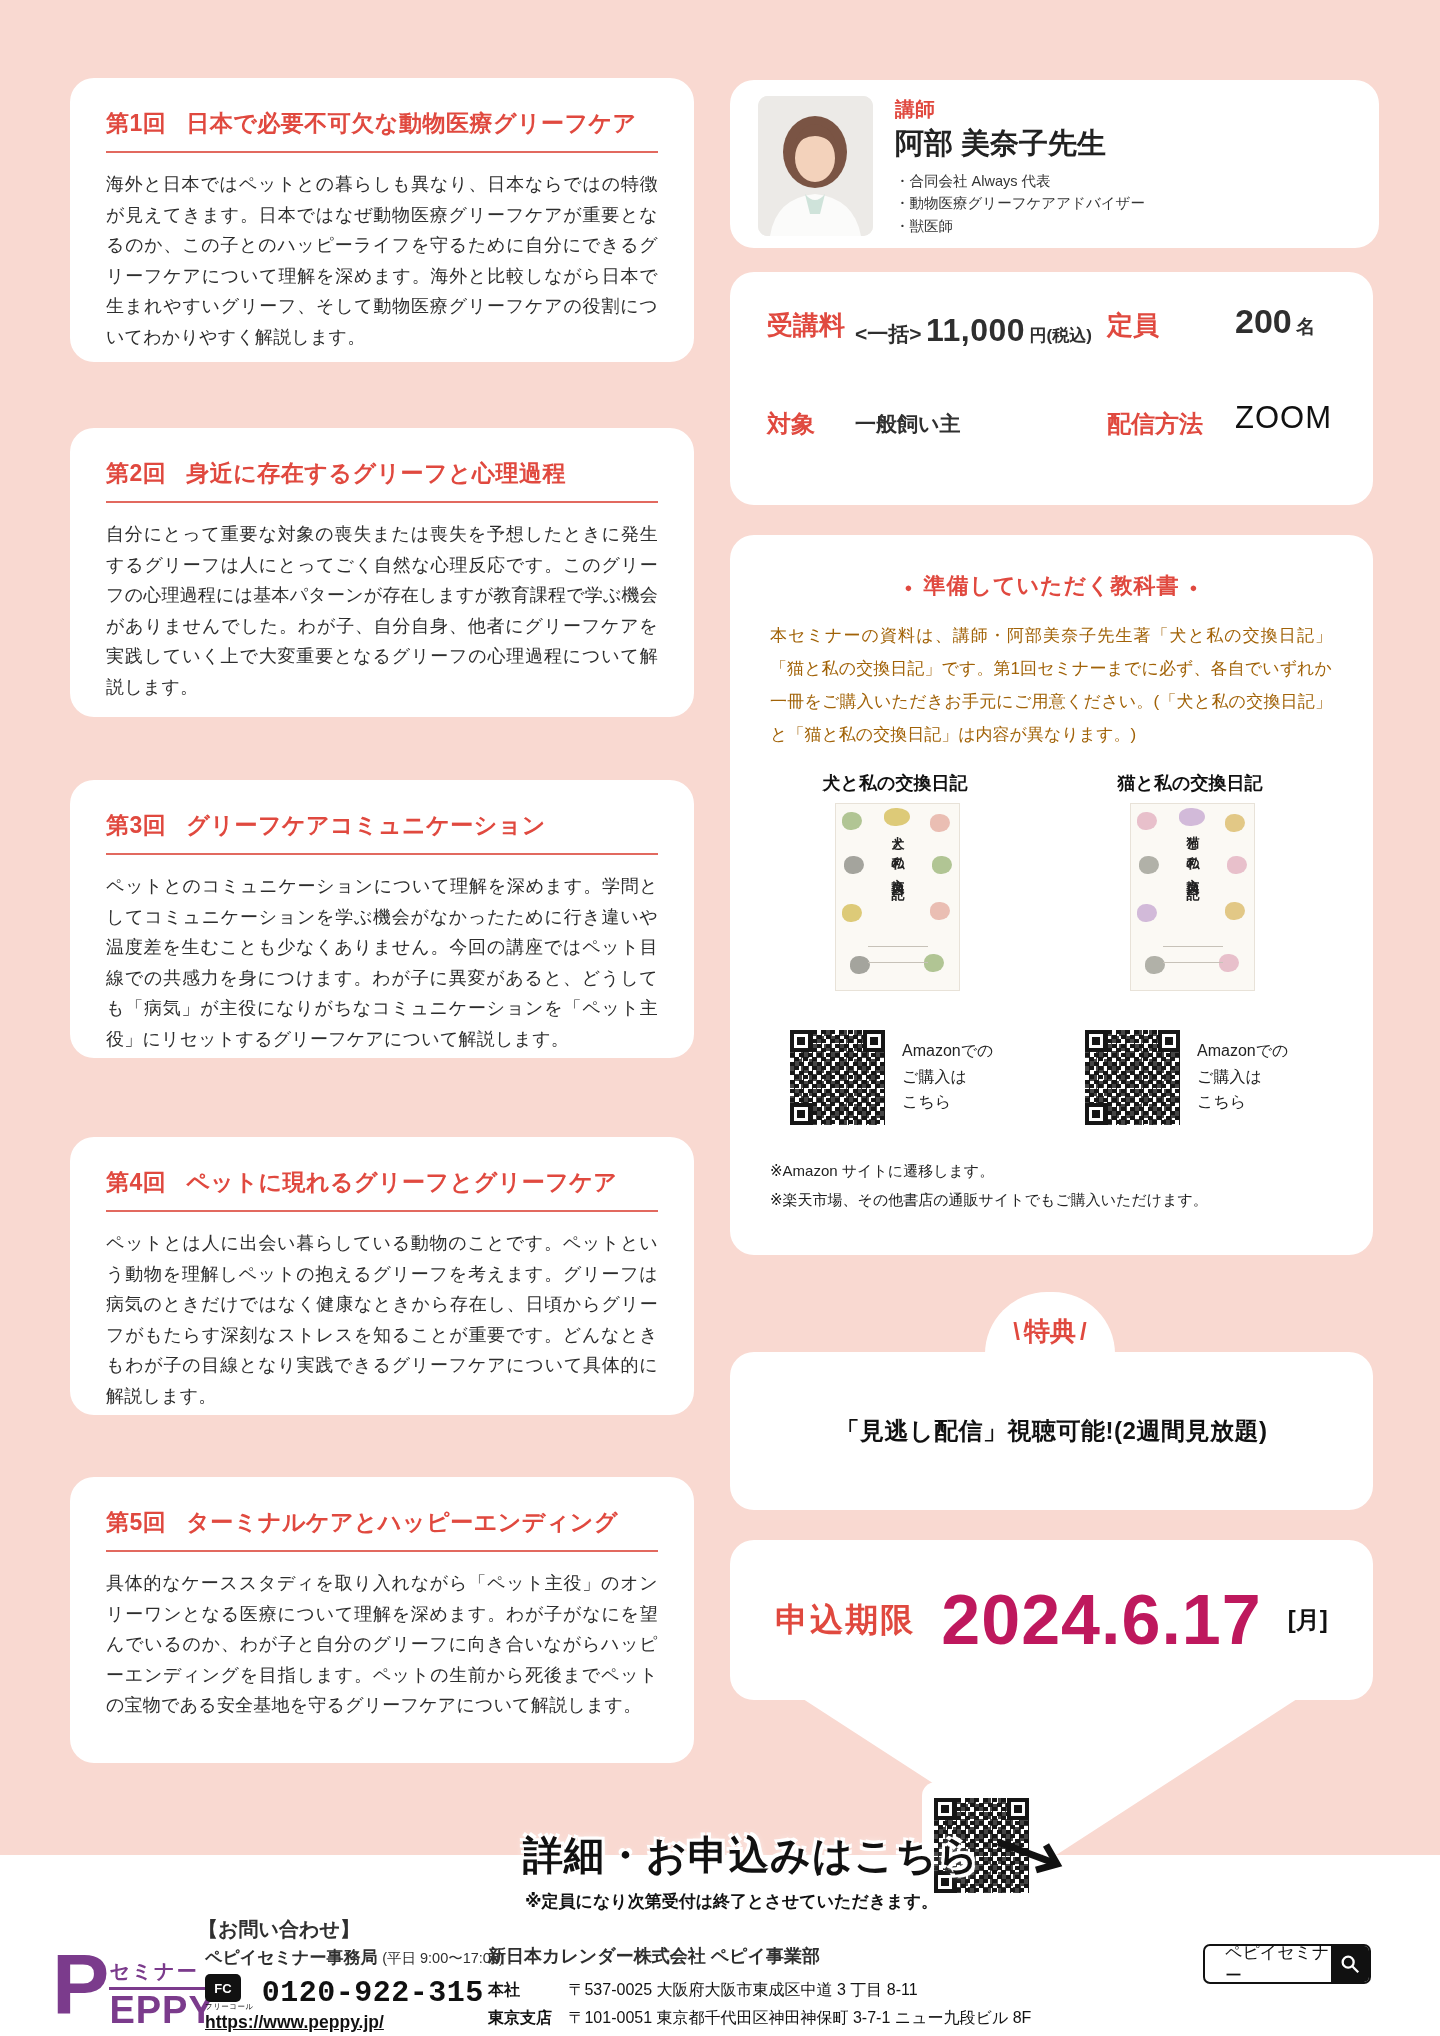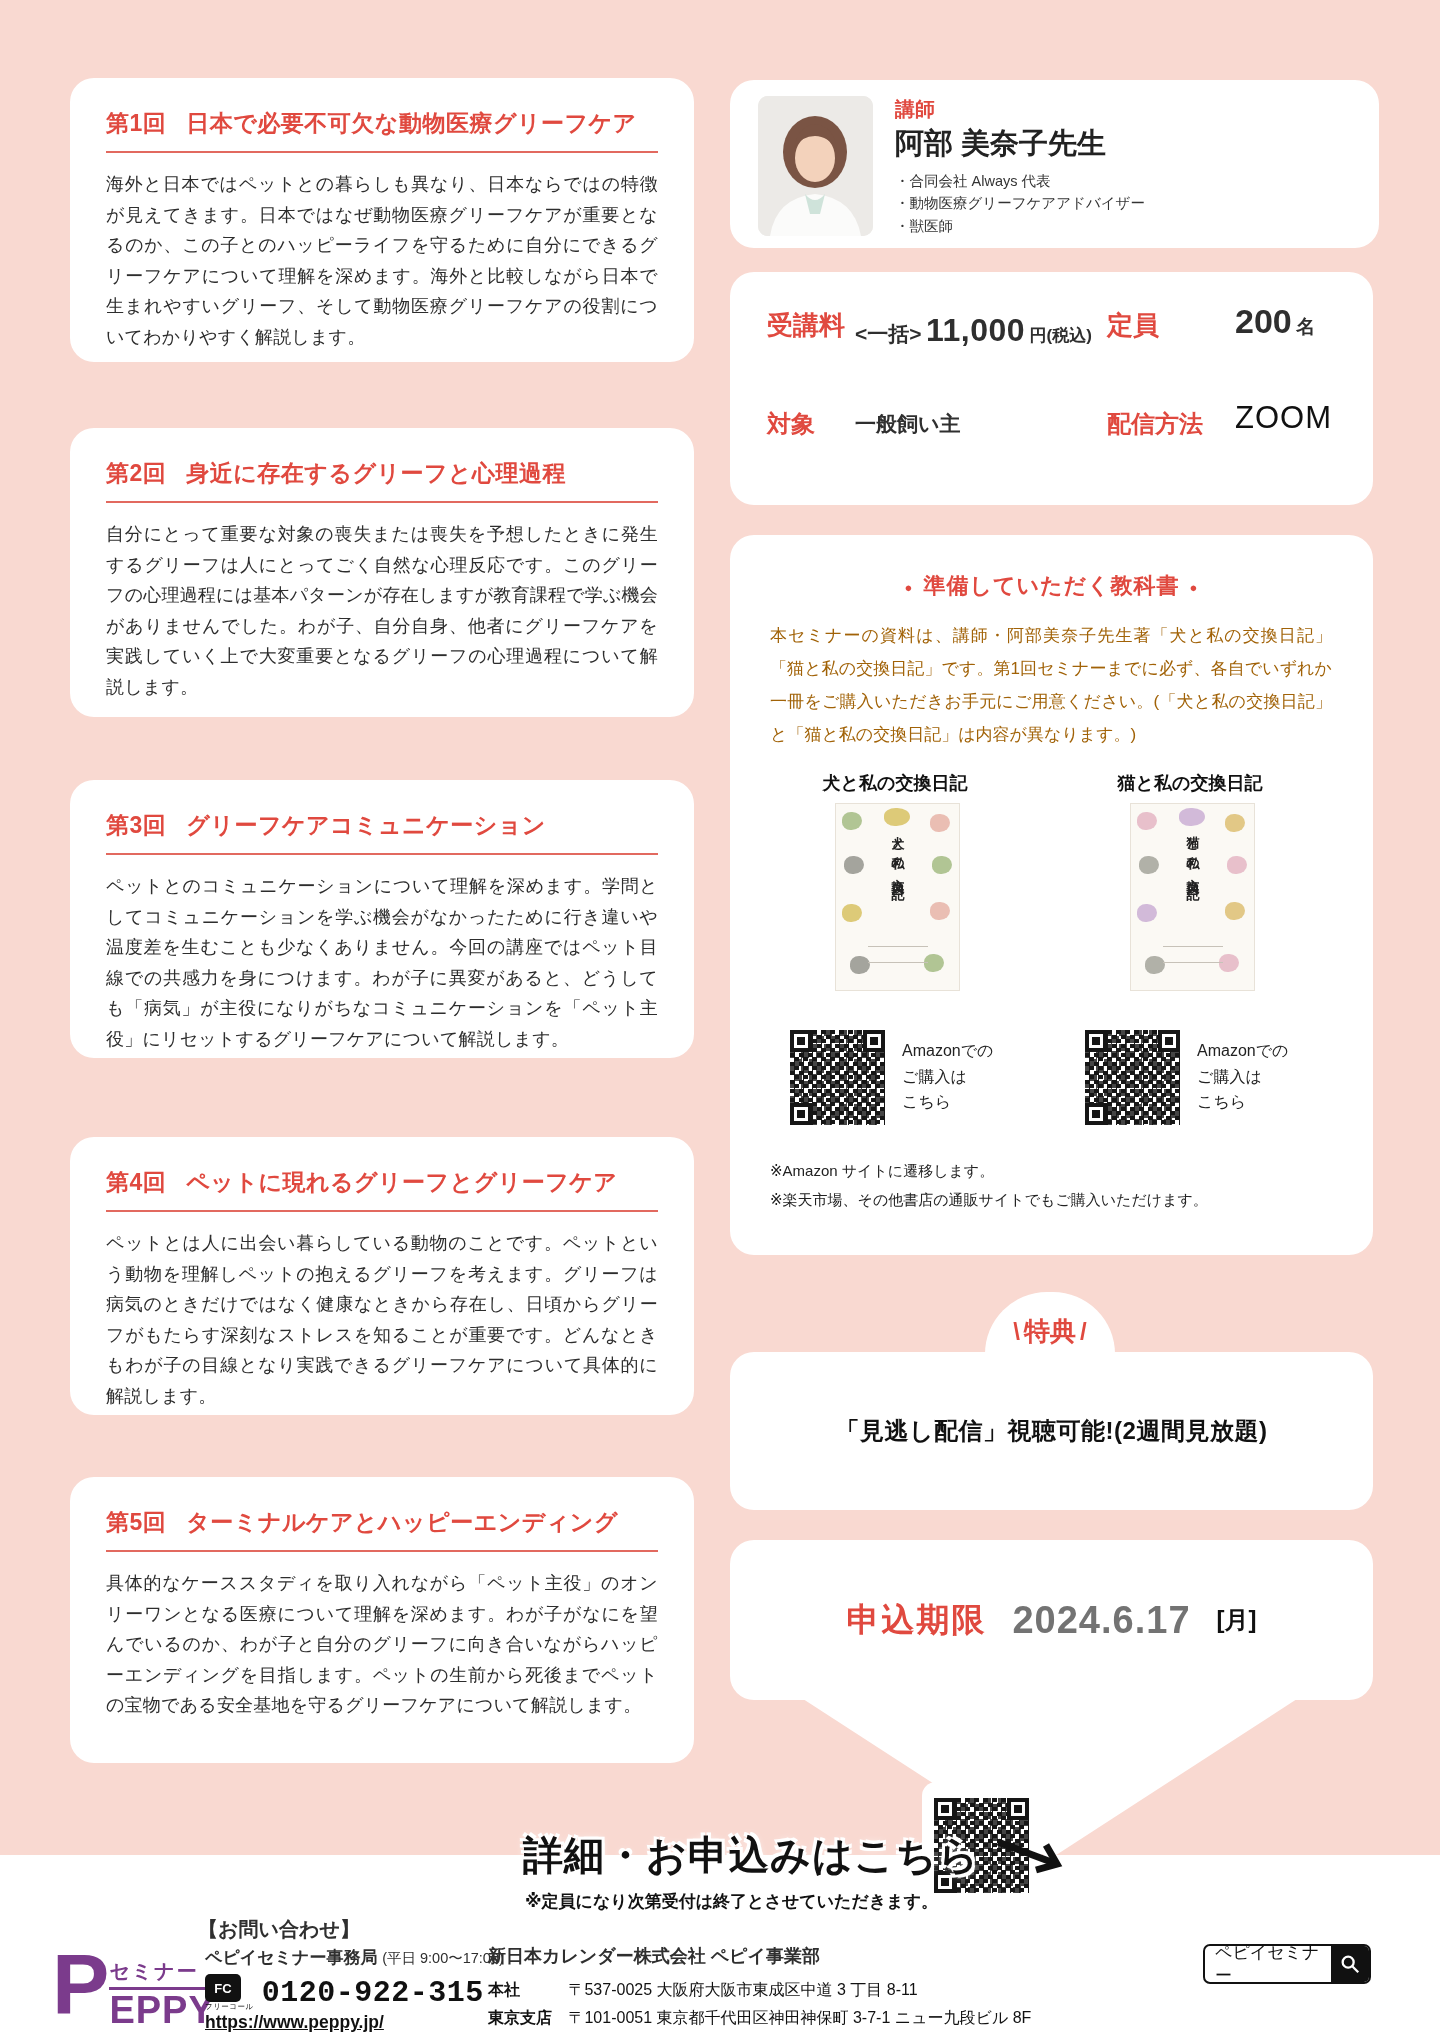--- a/index.html
+++ b/index.html
@@ -82,21 +82,21 @@
   .badge-bump{position:absolute;left:985px;top:1292px;width:130px;height:62px;background:#fff;border-radius:65px 65px 0 0;
     text-align:center;box-sizing:border-box;padding-top:22px;z-index:2;}
   .badge-bump .b-txt{color:#e0493f;font-weight:bold;font-size:26px;}
   .badge-bump .b-sl{color:#e0493f;font-weight:bold;font-size:24px;margin:0 4px;}
   .benefit{left:730px;top:1352px;width:643px;height:158px;display:flex;align-items:center;justify-content:center;}
   .benefit-text{font-size:24px;font-weight:bold;color:#111;letter-spacing:.5px;}
 
   
   .deadline{left:730px;top:1540px;width:643px;height:160px;display:flex;align-items:center;justify-content:center;gap:26px;}
   .dl-label{color:#e0493f;font-size:33px;font-weight:bold;letter-spacing:2px;}
-  .dl-date{font-size:38px;font-weight:bold;color:#737373;letter-spacing:1px;}
+  .dl-date{font-size:70px;font-weight:bold;color:#be185d;letter-spacing:1px;}
   .dl-day{font-size:24px;font-weight:bold;color:#111;}
   .arrow-down{position:absolute;left:800px;top:1697px;width:500px;height:162px;background:#fff;
     clip-path:polygon(0 0,100% 0,50% 100%);}
 
   
   .cta{position:absolute;left:523px;top:1828px;display:flex;align-items:center;gap:14px;z-index:3;}
   .cta-text{font-size:40px;font-weight:bold;color:#111;letter-spacing:1px;
     text-shadow:-3px -3px 0 #fff,3px -3px 0 #fff,-3px 3px 0 #fff,3px 3px 0 #fff,0 0 8px #fff;}
   .cta-note{position:absolute;left:525px;top:1890px;font-size:17px;font-weight:bold;color:#111;z-index:3;}
   .cta-qr-card{position:absolute;left:922px;top:1782px;width:120px;height:134px;background:#fff;border-radius:14px;z-index:2;}
@@ -115,21 +115,21 @@
   .fc-wrap{text-align:center;}
   .fc-label{font-size:7.5px;color:#111;letter-spacing:.5px;}
   .phone-num{font-size:30px;font-weight:bold;color:#111;letter-spacing:.5px;font-family:Liberation Mono, monospace;}
   .site-url{position:absolute;left:205px;top:2012px;font-size:17.5px;font-weight:bold;color:#111;text-decoration:underline;}
   .company{position:absolute;left:488px;top:1944px;font-size:18px;font-weight:bold;}
   .addr-row{position:absolute;left:488px;font-size:16px;color:#111;white-space:nowrap;}
   .addr-hq{top:1980px;} .addr-tokyo{top:2008px;}
   .addr-label{font-weight:bold;display:inline-block;min-width:76px;}
   .search-box{position:absolute;left:1203px;top:1944px;width:168px;height:40px;border:2.5px solid #111;border-radius:7px;
     background:#fff;display:flex;align-items:center;box-sizing:border-box;overflow:hidden;}
-  .search-text{flex:1;padding-left:10px;font-size:17px;color:#111;}
+  .search-text{flex:1;padding-left:20px;font-size:17px;color:#111;}
   .search-btn{width:38px;height:100%;background:#111;display:flex;align-items:center;justify-content:center;}
 </style>
 </head>
 <body>
 
 <div class="pink-bg"></div>
 
 <div class="card session s1">
   <div class="s-head">
     <span class="s-no">第1回</span><span>日本で必要不可欠な動物医療グリーフケア</span>

